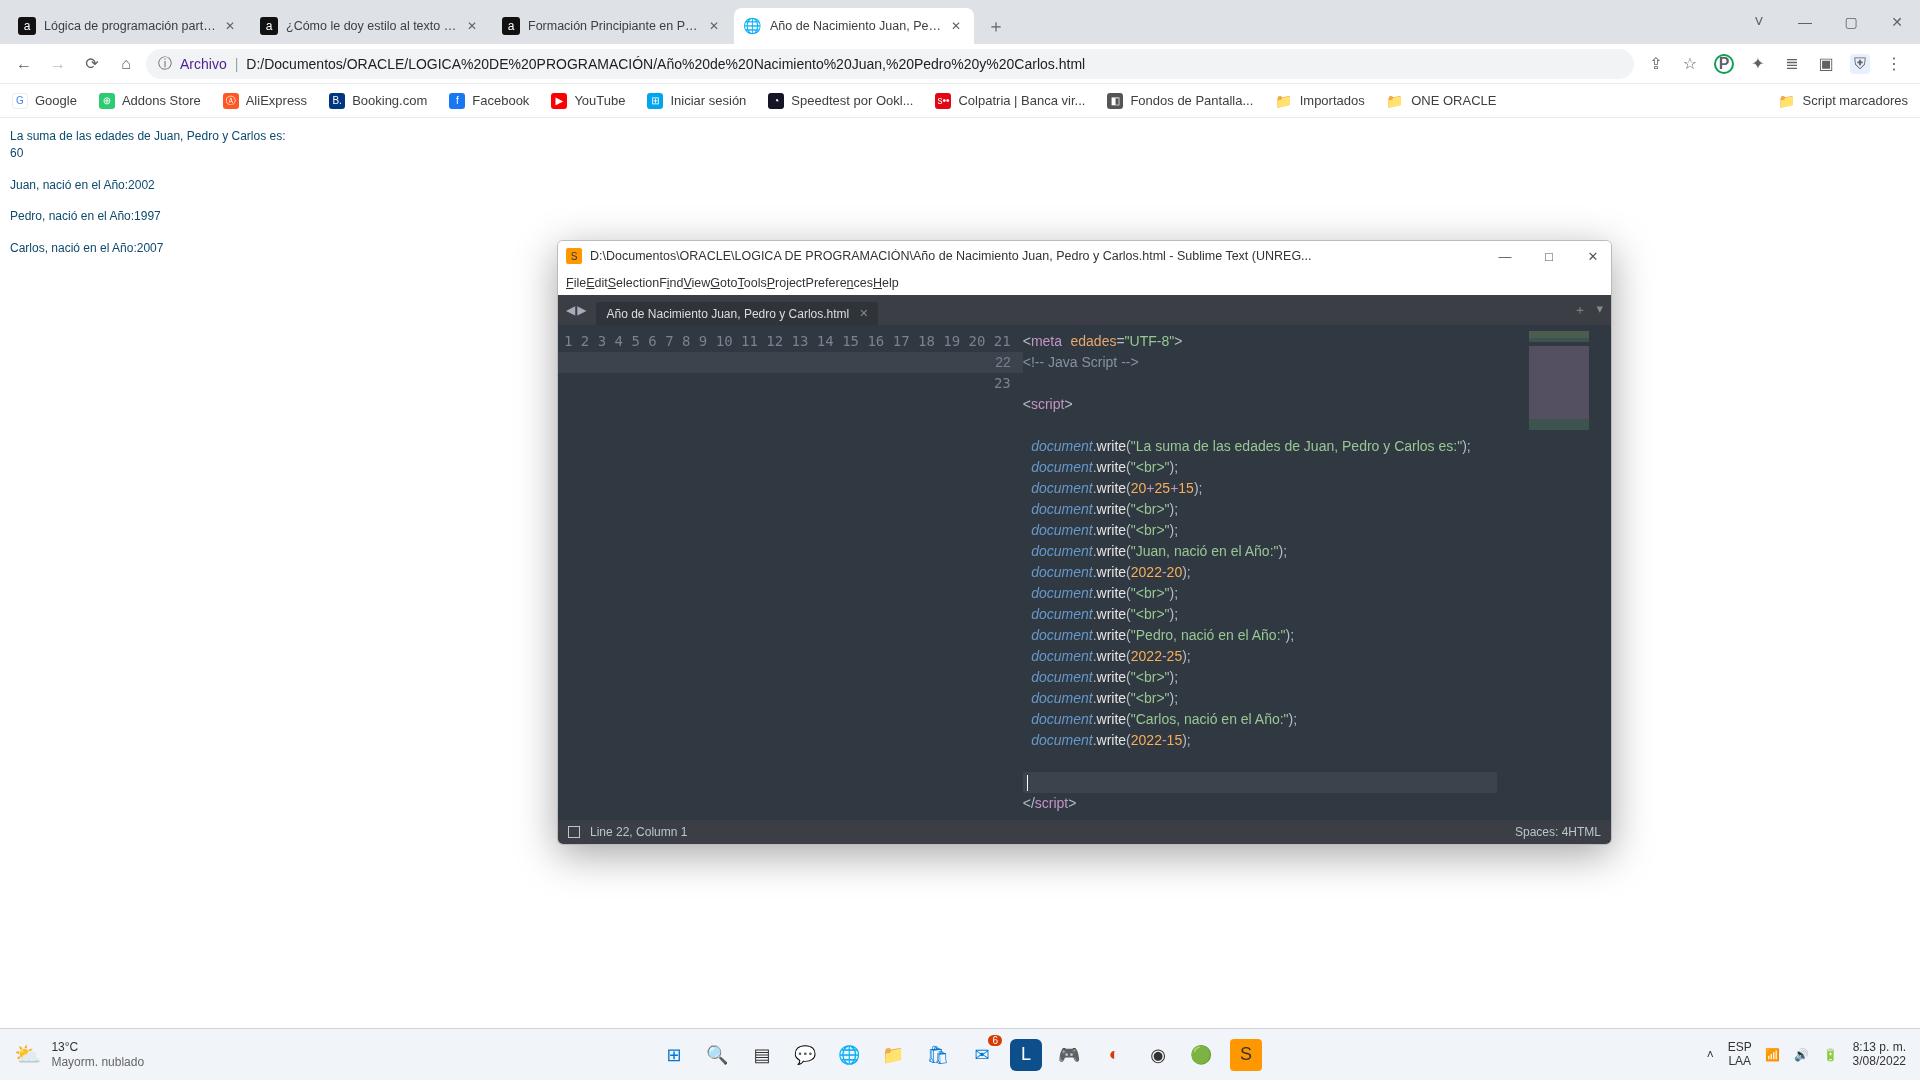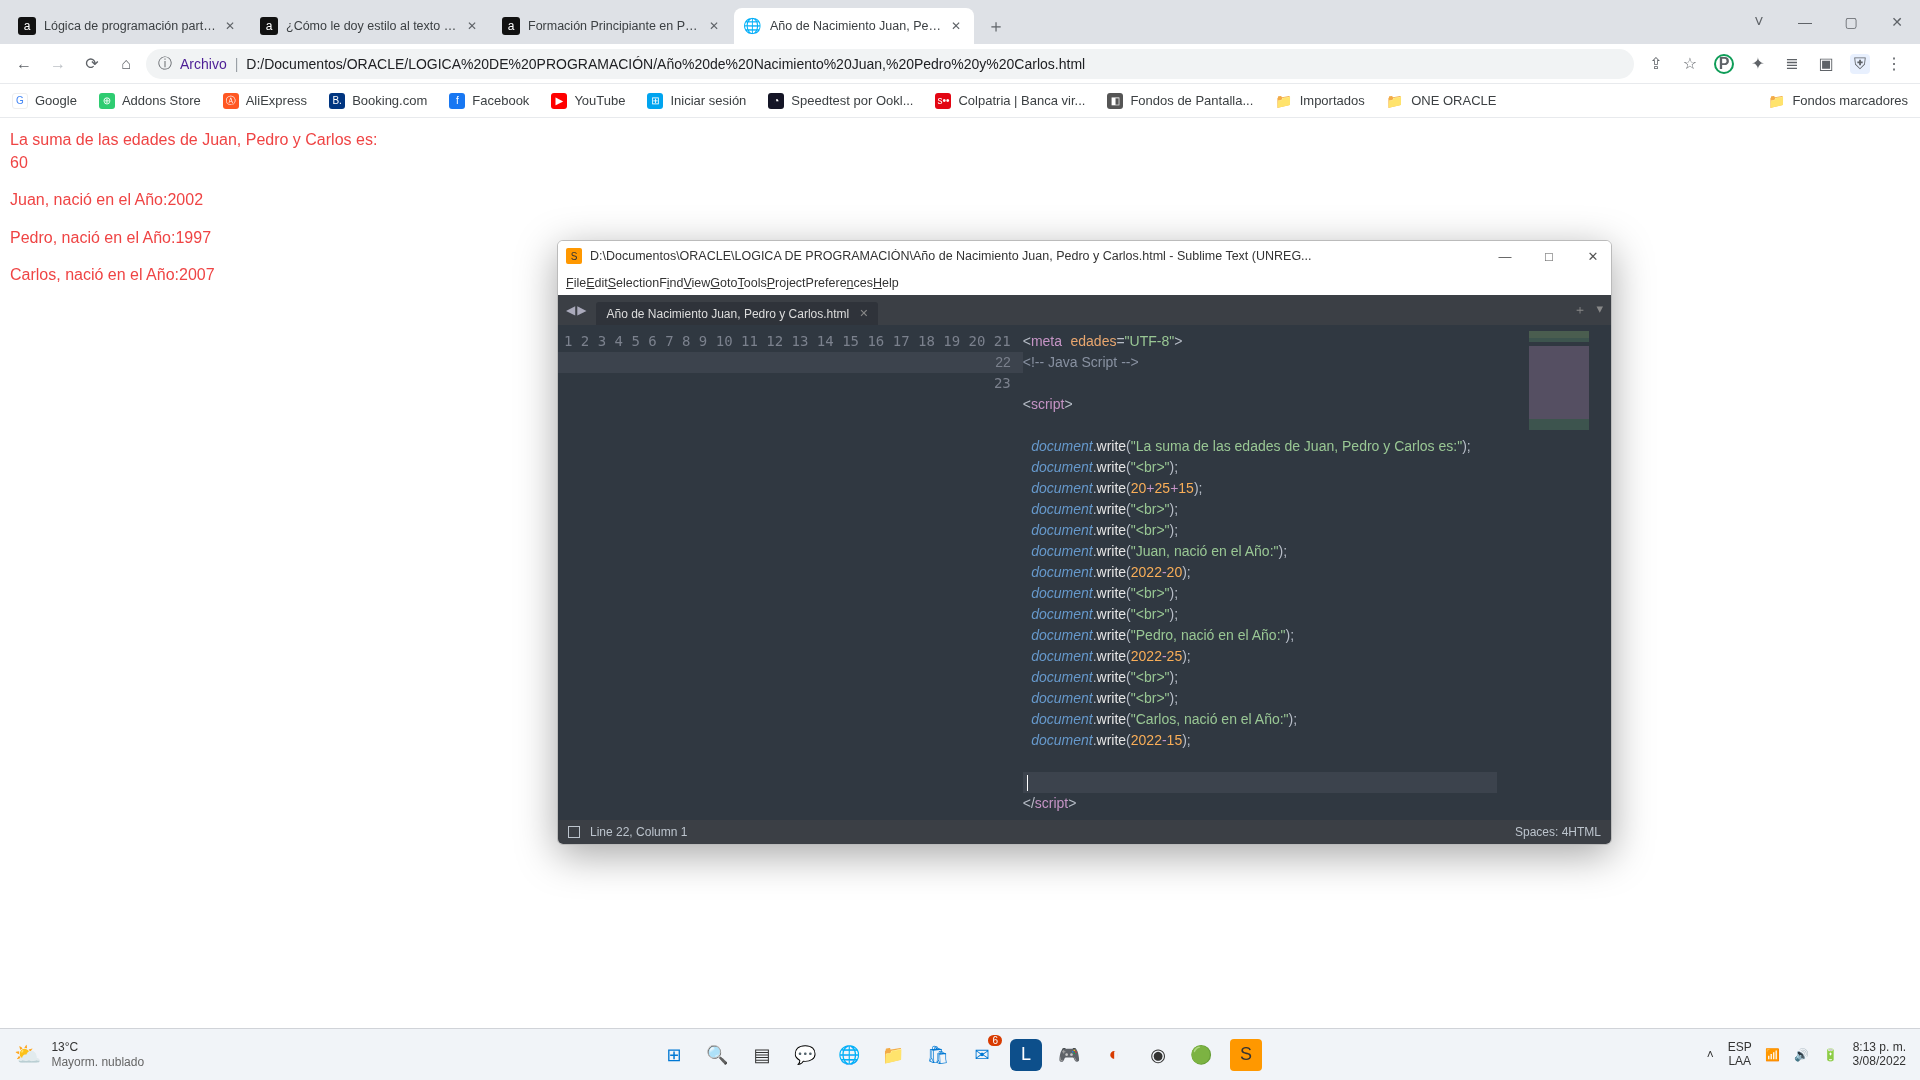--- a/index.html
+++ b/index.html
@@ -33,21 +33,21 @@
 .pgreen { color:#0f9d58; font-weight:bold; border:2px solid #0f9d58; border-radius:50%; width:20px; height:20px; font-size:12px;}
 
 
 .bm-bar { height:34px; background:#fff; display:flex; align-items:center; padding:0 12px; gap:22px; border-bottom:1px solid #e8eaed; font-size:13px; color:#3c4043;}
 .bm { display:flex; align-items:center; gap:7px; white-space:nowrap;}
 .bm .bfav { width:16px; height:16px; border-radius:3px; display:flex; align-items:center; justify-content:center; font-size:10px; color:#fff;}
 .bm-spacer { flex:1; }
 .folder-icon { color:#f6ad3a; font-size:14px;}
 
 
-.page { padding:10px; font-family:"Times New Roman", serif; font-size:16px; color:#ef4444; line-height:1.45;}
+.page { padding:10px; font-family:"Times New Roman", serif; font-size:12px; color:#0c4a6e; line-height:1.45;}
 .page p { margin-bottom:14px;}
 
 
 .sublime { position:absolute; left:557px; top:240px; width:1055px; background:#fff; box-shadow:0 10px 40px rgba(0,0,0,0.35); border-radius:6px; overflow:hidden; border:1px solid #bbb;}
 .st-titlebar { height:30px; background:#fff; display:flex; align-items:center; padding:0 8px; font-size:12.5px; color:#333;}
 .st-icon { width:16px; height:16px; background:#ff9800; margin-right:8px; border-radius:2px; display:flex; align-items:center; justify-content:center; font-size:10px; color:#333;}
 .st-title { flex:1; white-space:nowrap; overflow:hidden; text-overflow:ellipsis;}
 .st-winbtns { display:flex; gap:24px; color:#555;}
 .st-winbtns span { width:20px; text-align:center; font-size:13px;}
 .st-menu { height:24px; background:#fff; display:flex; align-items:center; padding:0 8px; font-size:12.5px; color:#333;}
@@ -187,21 +187,21 @@
       <span class="folder-icon">📁</span>
       <span>Importados</span>
     </div>
   <div class="bm">
       <span class="folder-icon">📁</span>
       <span>ONE ORACLE</span>
     </div>
   <div class="bm-spacer"></div>
   <div class="bm">
       <span class="folder-icon">📁</span>
-      <span>Fondos marcadores</span>
+      <span>Script marcadores</span>
     </div>
 </div>
 
 <div class="page">
   <p><span>La suma de las edades de Juan, Pedro y Carlos es:</span><br><span>60</span></p>
   <p>Juan, nació en el Año:2002</p>
   <p>Pedro, nació en el Año:1997</p>
   <p>Carlos, nació en el Año:2007</p>
 </div>
 

